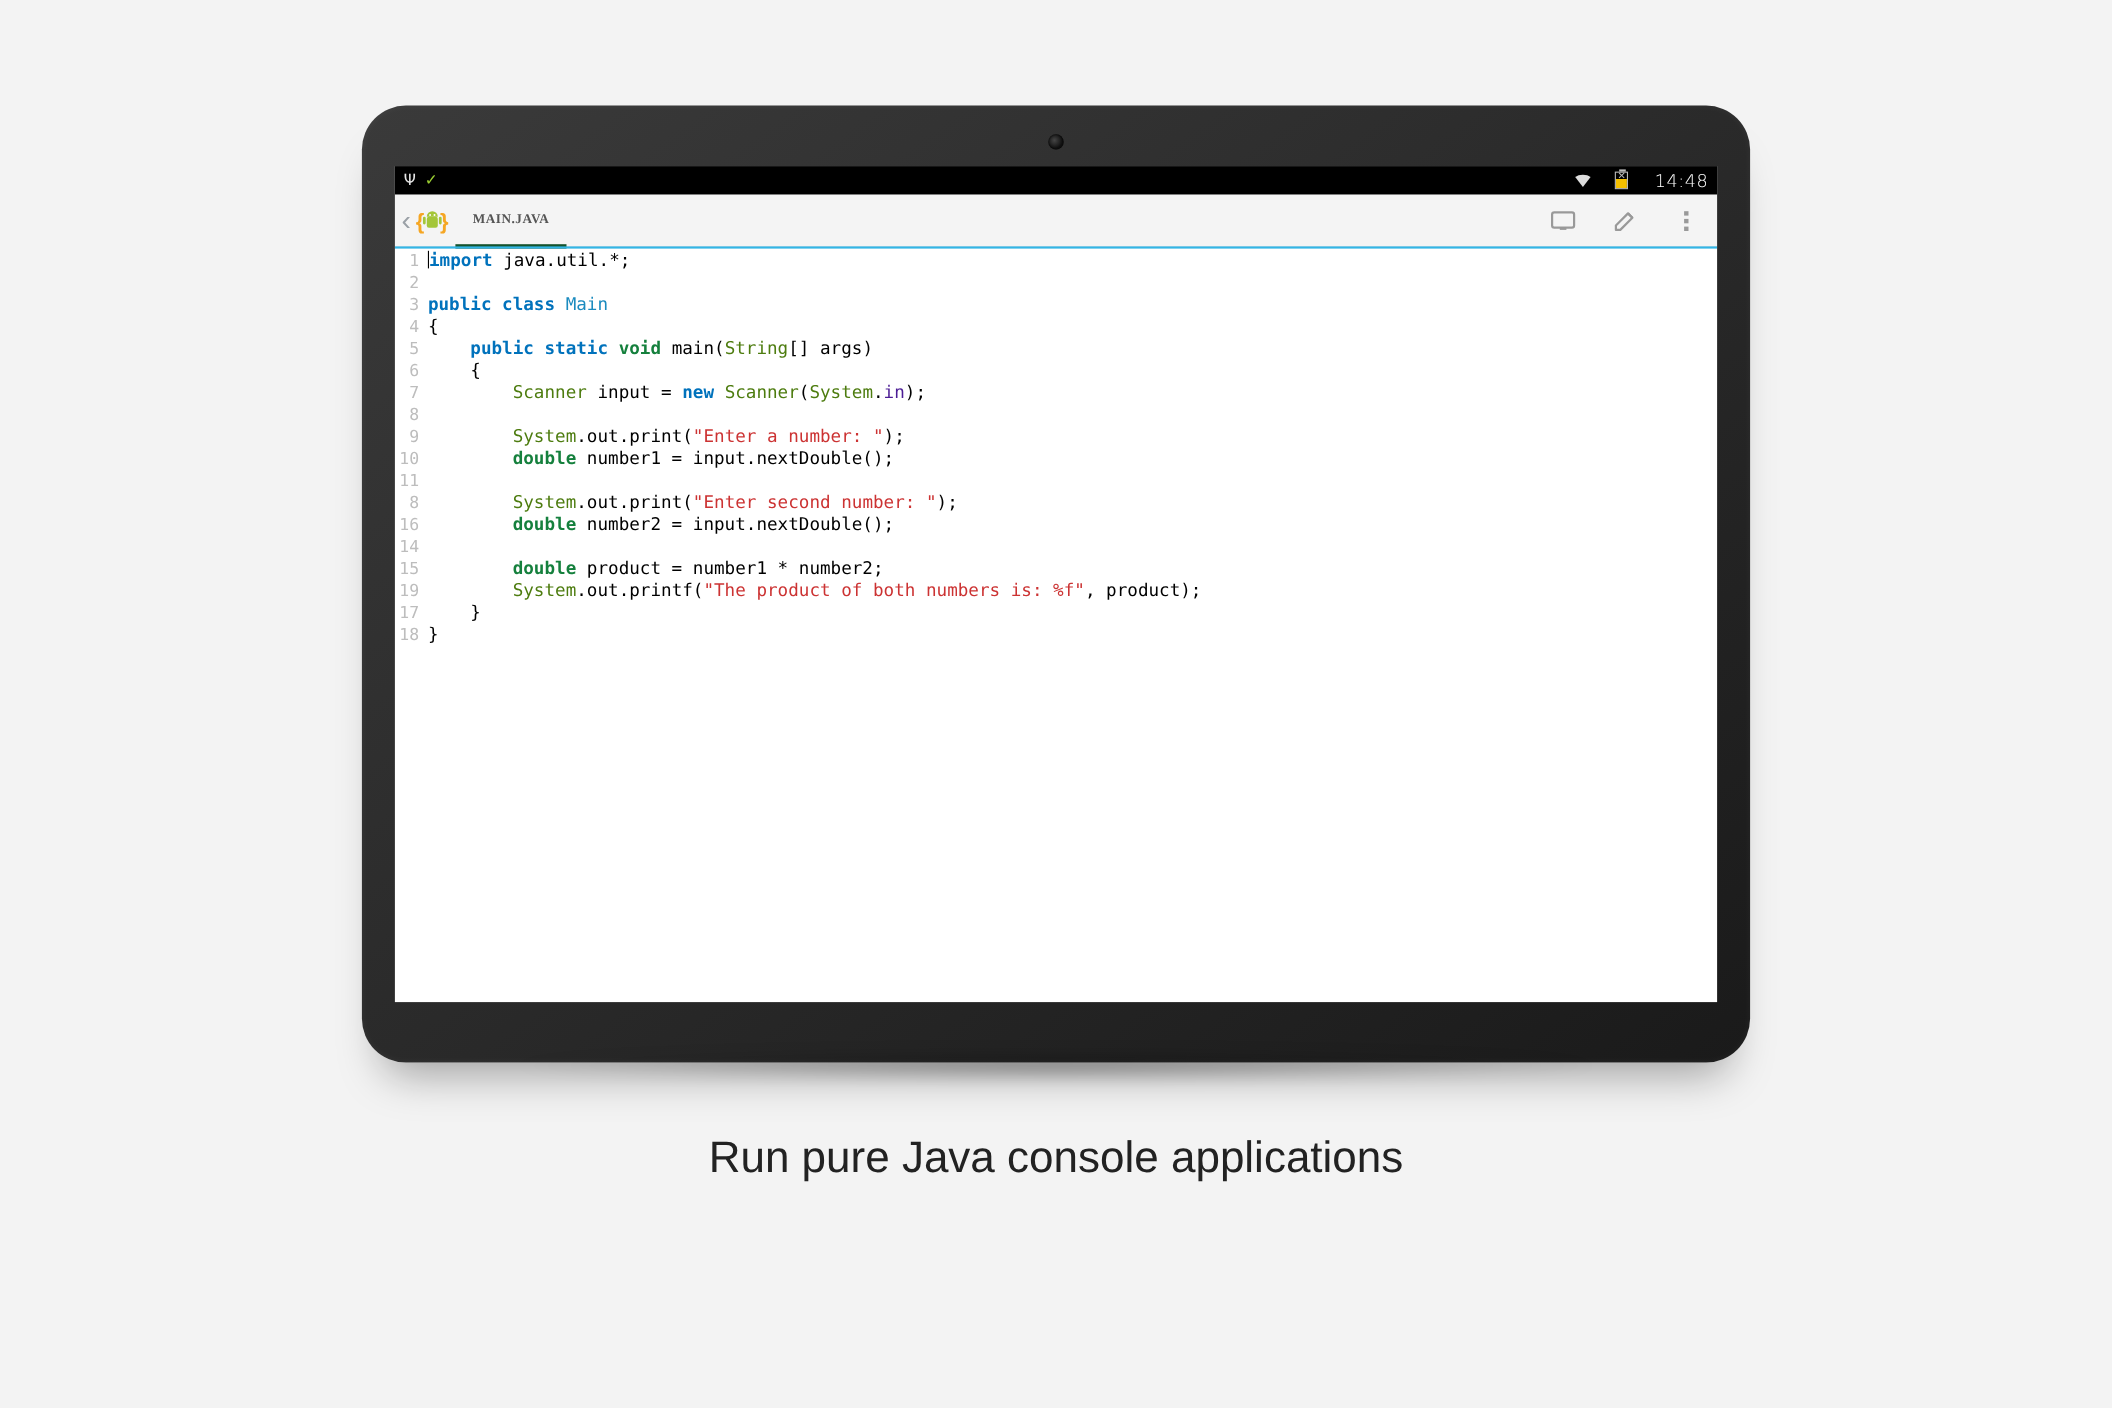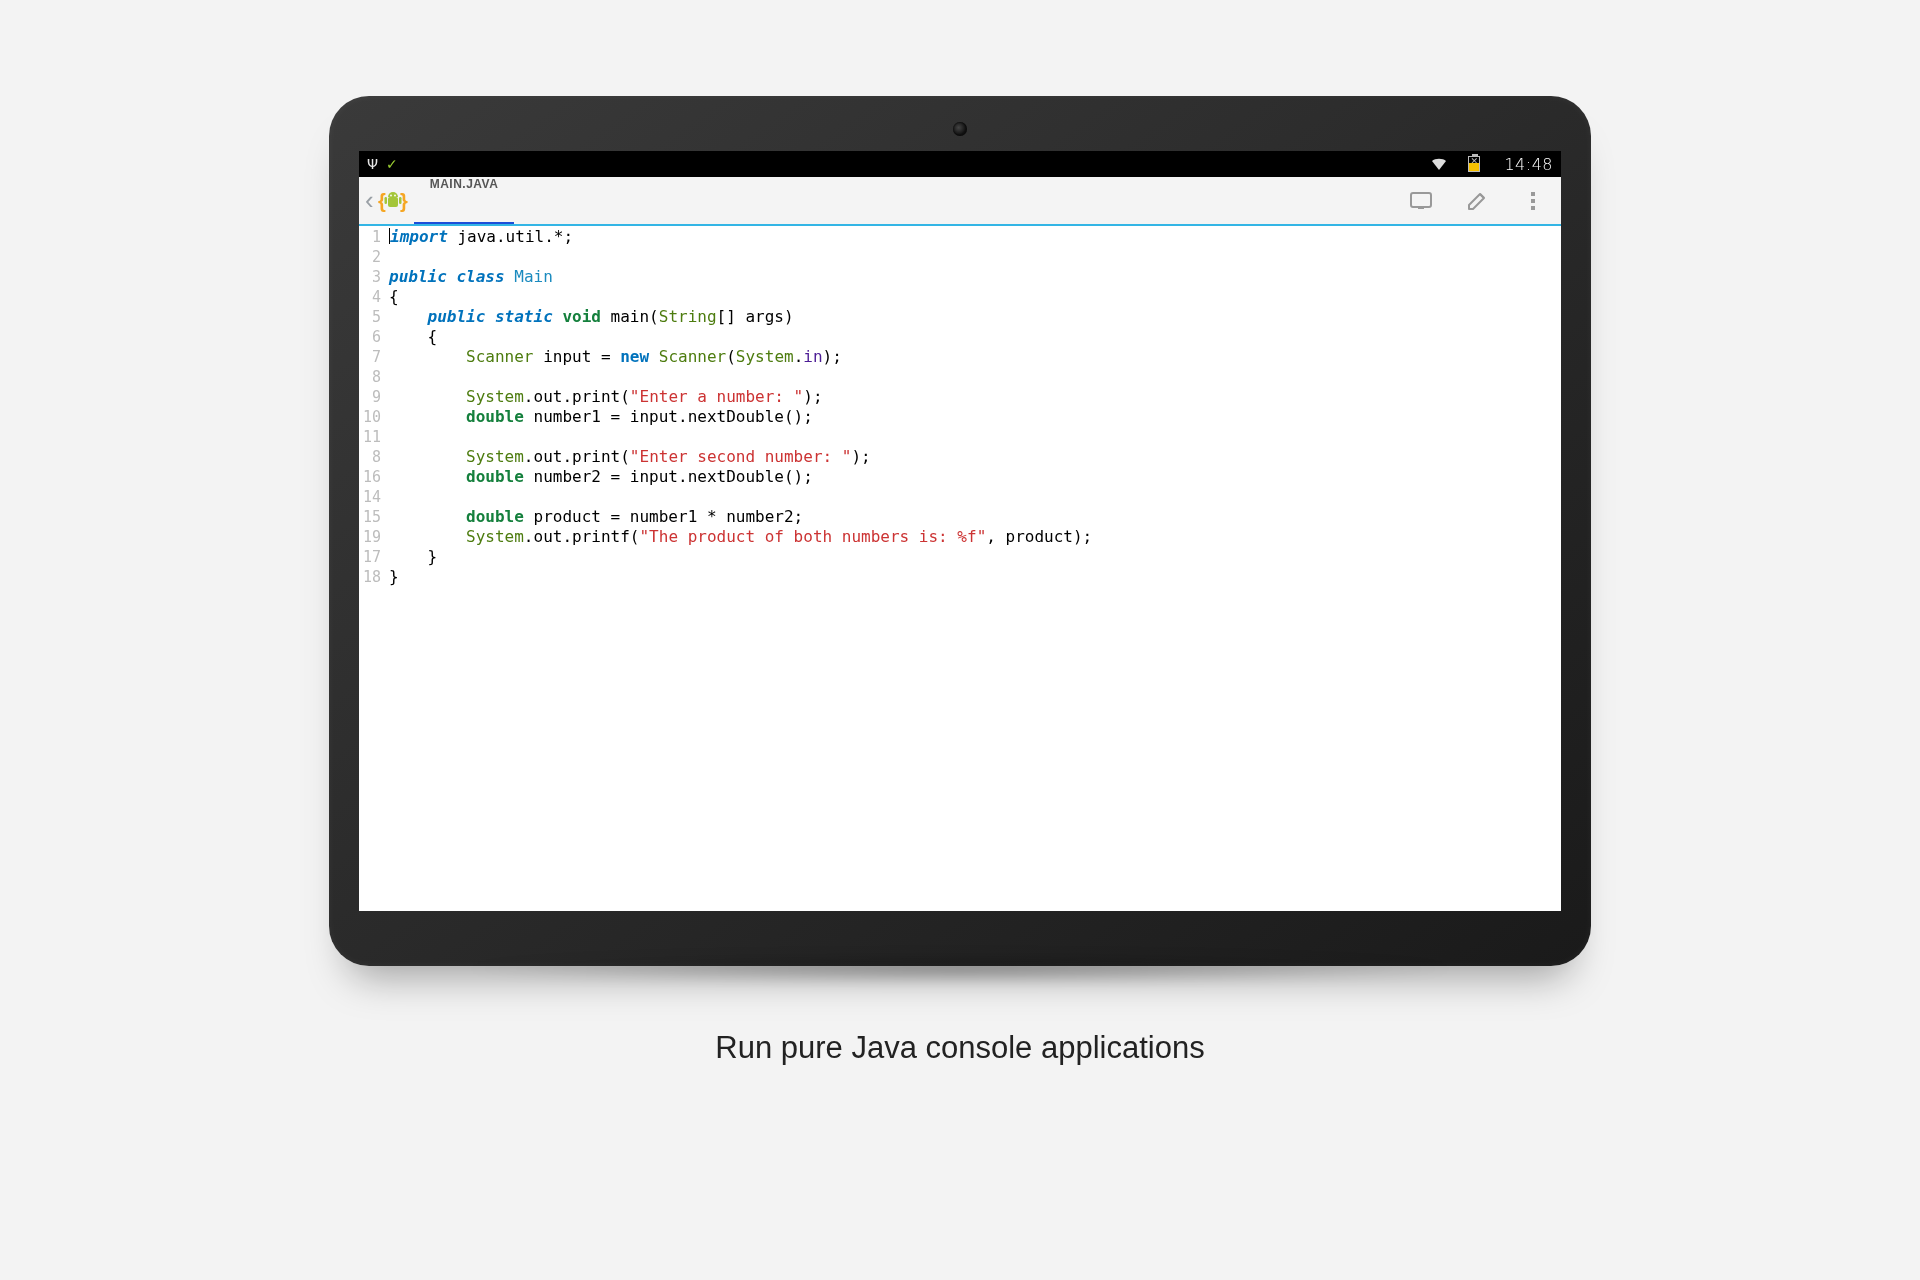--- a/index.html
+++ b/index.html
@@ -102,27 +102,29 @@
   padding: 0 4px 0 6px;
 }
 .app-logo {
   display: flex;
   align-items: center;
   justify-content: center;
   padding-right: 6px;
 }
 .tab {
   display: flex;
+  align-items: center;
   padding: 0 16px;
   font-size: 12px;
   font-weight: bold;
   color: #555;
   letter-spacing: 0.5px;
-  border-bottom: 4px solid #1d4ed8;
+  border-bottom: 4px solid #14532d;
   margin-bottom: -2px;
+  font-family: Liberation Serif, serif;
 }
 .spacer { flex: 1; }
 .act-btn { width: 56px; display: flex; align-items: center; justify-content: center; color: #888; cursor: pointer; }
 .overflow-dots { display: flex; flex-direction: column; gap: 3px; }
 .overflow-dots span { width: 4px; height: 4px; background: #999; }
 
 
 .editor {
   flex: 1;
   display: flex;
@@ -152,34 +154,34 @@
   display: inline-block;
   width: 0;
   height: 16px;
   border-left: 1px solid #000;
   vertical-align: text-top;
   position: relative;
   top: 1px;
 }
 
 
-.kw   { color: #0072bc; font-weight: bold; font-style: italic; }
+.kw   { color: #0072bc; font-weight: bold; }
 .kw2  { color: #15803d; font-weight: bold; }
 .type { color: #4d7c0f; }
 .cls  { color: #1b8bbf; }
 .ident{ color: #4c1d95; }
 .pun  { color: #000; }
 .fn   { color: #000; }
 .str  { color: #cc3333; }
 .new  { color: #0072bc; font-weight: bold; }
 
 
 .caption {
   margin-top: 64px;
-  font-size: 31px;
+  font-size: 40px;
   color: #222;
   font-family: Verdana, Arial, sans-serif;
   text-align: center;
 }
 </style>
 </head>
 <body>
 
 <div class="tablet">
   <div class="camera"></div>

